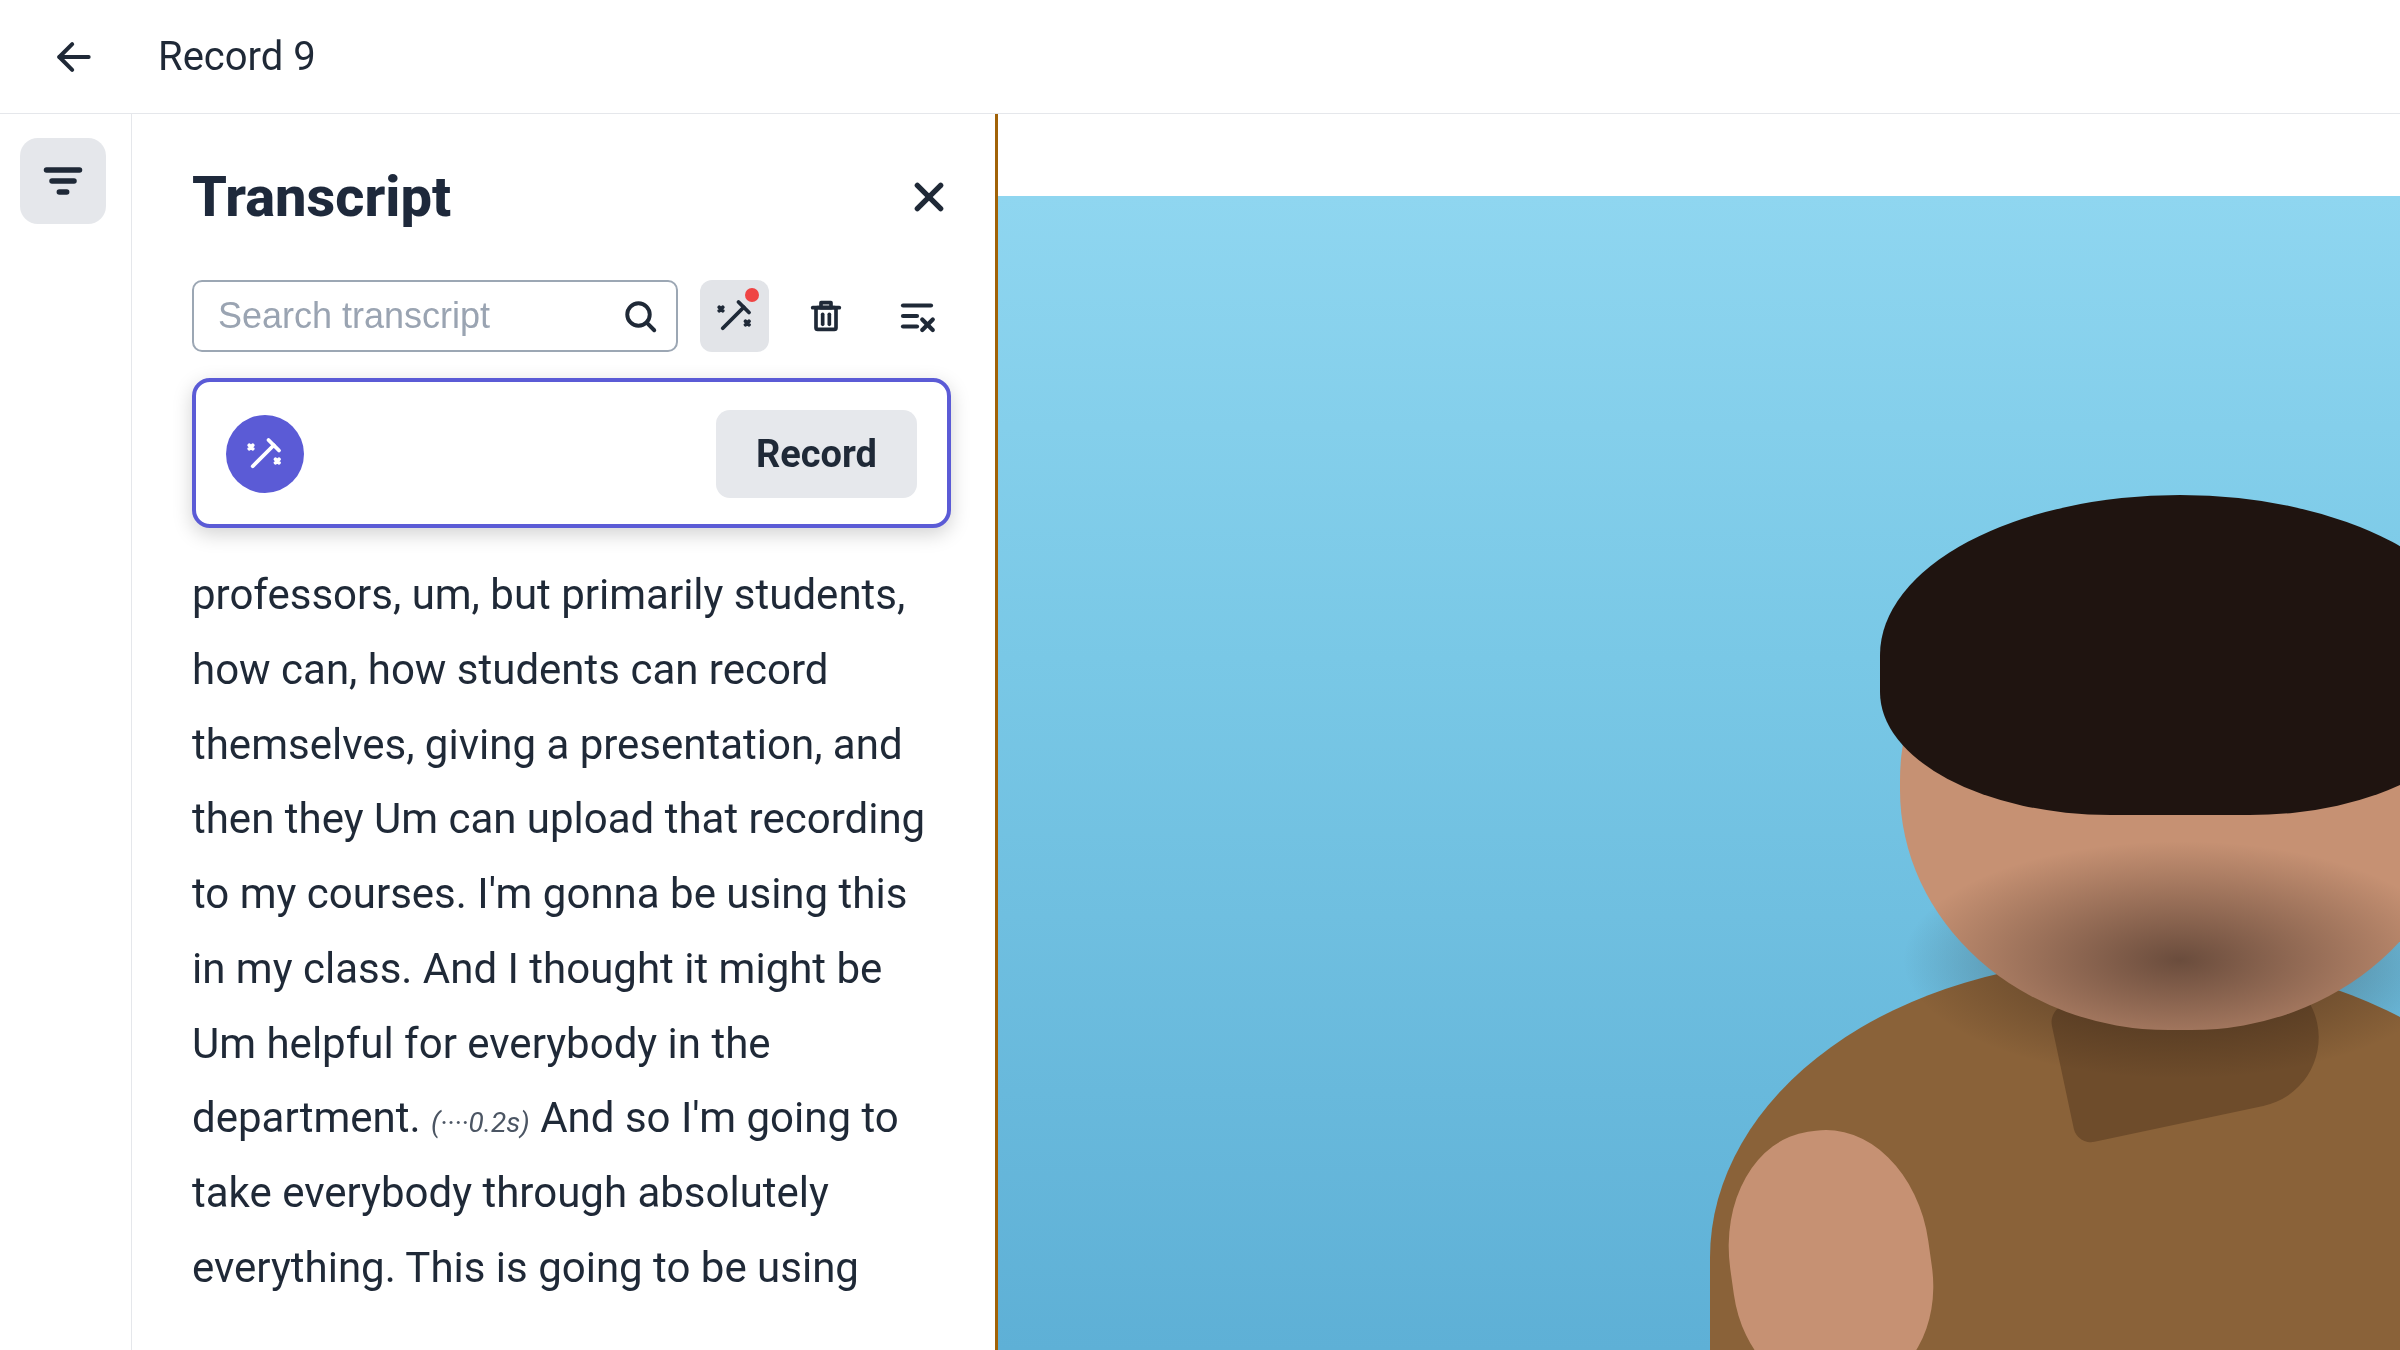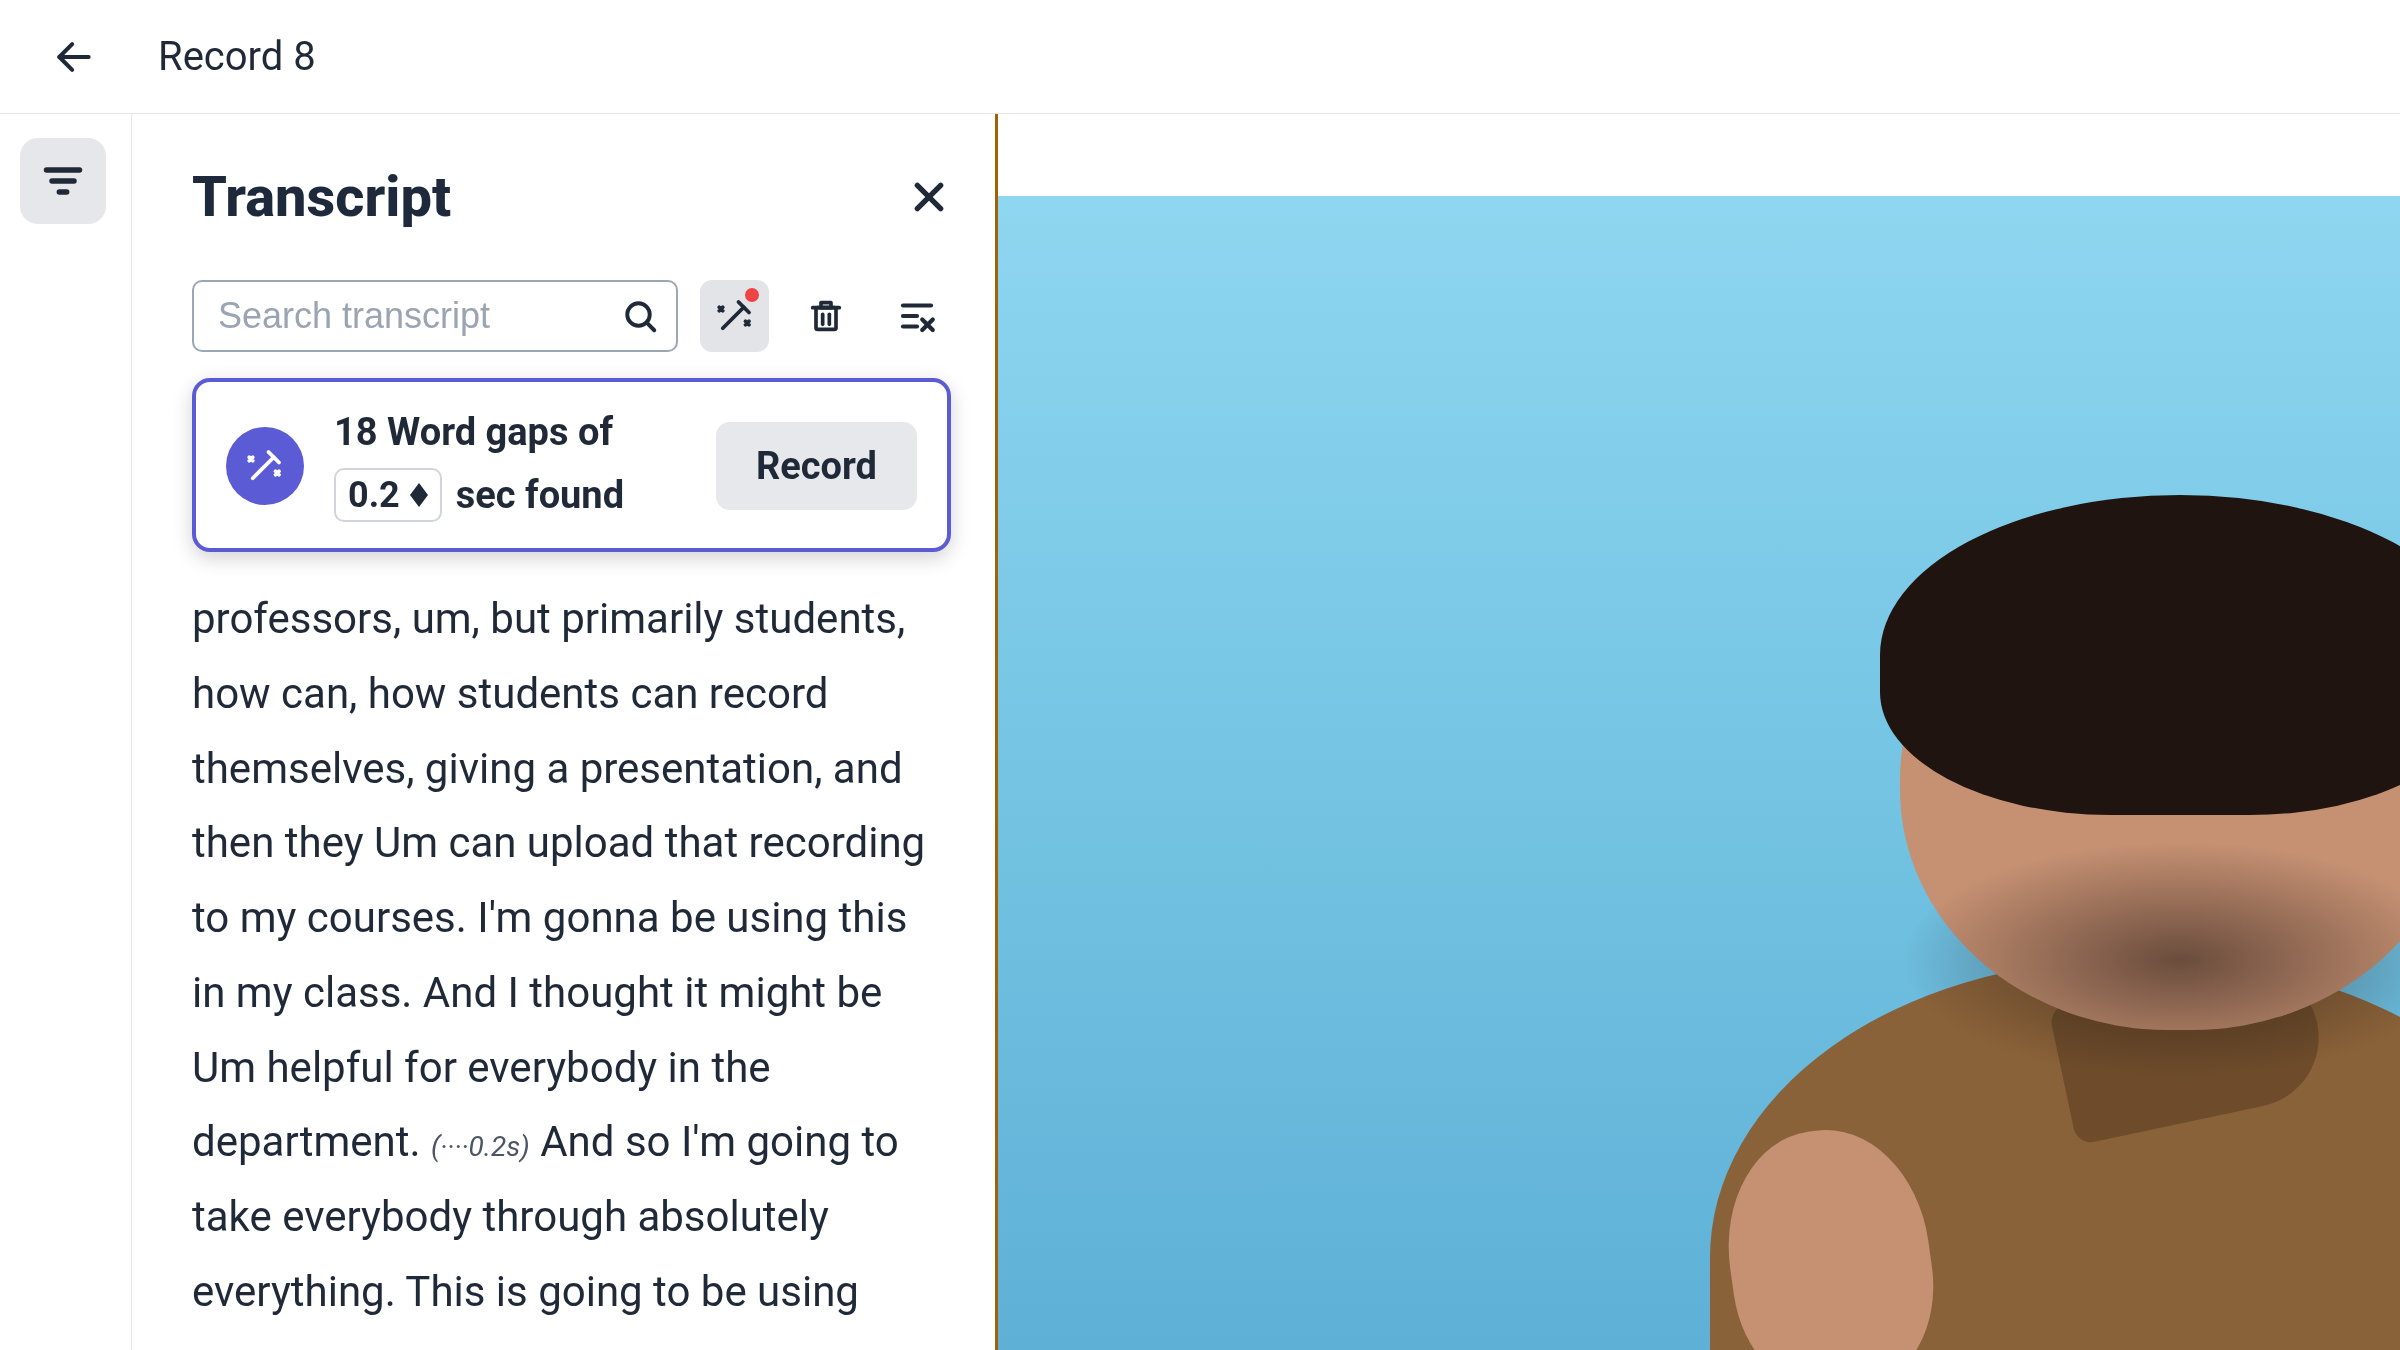--- a/index.html
+++ b/index.html
@@ -302,21 +302,21 @@
 </head>
 <body>
 
 <div class="header">
   <div class="back-arrow">
     <svg width="44" height="44" viewBox="0 0 24 24" fill="none" stroke="#1f2937" stroke-width="2.2" stroke-linecap="round" stroke-linejoin="round">
         <line x1="20" y1="12" x2="4" y2="12"></line>
         <polyline points="11 5 4 12 11 19"></polyline>
       </svg>
   </div>
-  <div class="page-title">Record 8</div>
+  <div class="page-title">Record 9</div>
 </div>
 
 <div class="main">
 
   <div class="left-rail">
     <div class="rail-btn">
       <svg width="44" height="44" viewBox="0 0 24 24" fill="none" stroke="#1f2937" stroke-width="3" stroke-linecap="round">
           <line x1="3" y1="6" x2="21" y2="6"></line>
           <line x1="6" y1="12" x2="18" y2="12"></line>
           <line x1="10" y1="18" x2="14" y2="18"></line>
@@ -381,35 +381,20 @@
     <div class="suggestion-card">
       <div class="wand-circle">
         <svg width="42" height="42" viewBox="0 0 24 24" fill="none" stroke="#ffffff" stroke-width="2.2" stroke-linecap="round" stroke-linejoin="round">
           <path d="M5 19 L17 7"></path>
             <path d="M14 4 L20 10"></path>
           <path d="M4 8 l1 -1 M4 8 l1 1 M4 8 l-1 -1 M4 8 l-1 1"></path>
           <path d="M19 16 l1 -1 M19 16 l1 1 M19 16 l-1 -1 M19 16 l-1 1"></path>
         </svg>
       </div>
       <div class="card-text">
-        <div class="card-line1">
-          <span>18 Word gaps of</span>
-          <div class="stepper">
-            <span class="stepper-val">0.2</span>
-            <span class="stepper-arrows">
-              <svg width="18" height="12" viewBox="0 0 12 8">
-                  <polygon points="6,0 12,8 0,8" fill="#1f2937"></polygon>
-                </svg>
-              <svg width="18" height="12" viewBox="0 0 12 8">
-                  <polygon points="0,0 12,0 6,8" fill="#1f2937"></polygon>
-                </svg>
-            </span>
-          </div>
-          <span>sec found</span>
-        </div>
       </div>
       <div class="delete-btn">Record</div>
     </div>
 
     <div class="transcript-body">
       <span>professors, um, but primarily students, how can, how students can record themselves, giving a presentation, and then they Um can upload  that recording to my courses. I'm gonna be using this in my class. And I thought it might be Um helpful for everybody in the department.</span>
       <span class="gap-marker">(····0.2s)</span>
       <span> And so I'm going to take everybody through absolutely everything. This is going to be using</span>
     </div>
 

